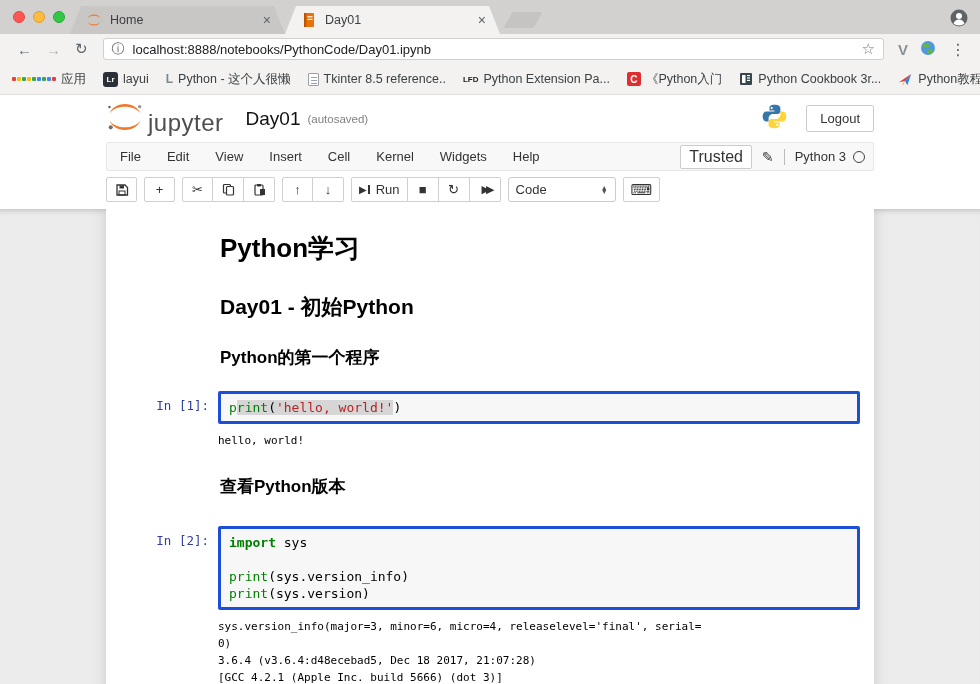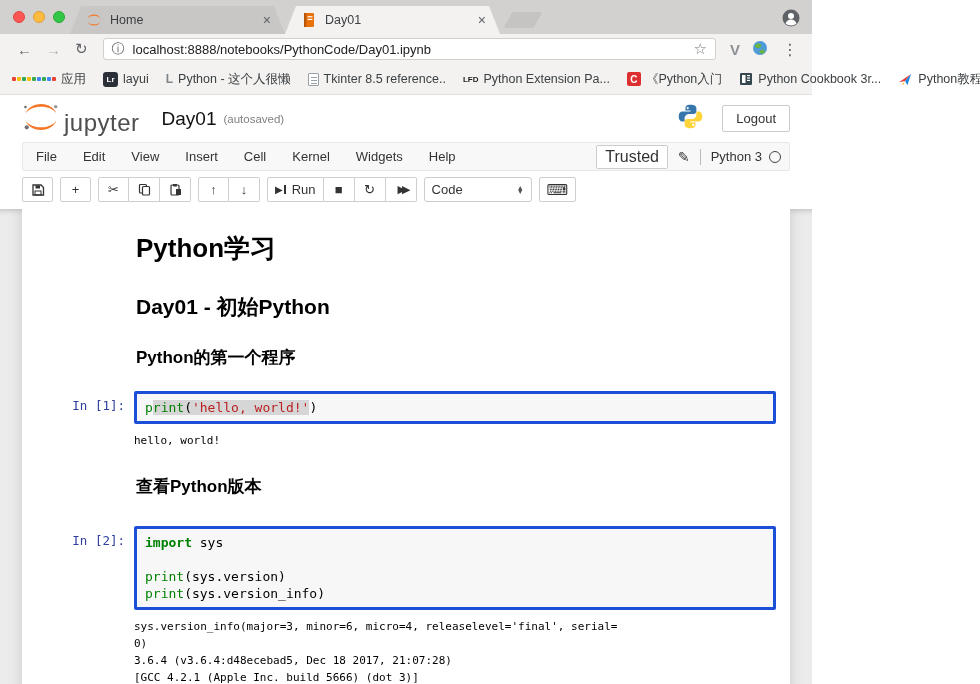--- a/index.html
+++ b/index.html
@@ -1,18 +1,18 @@
 <!DOCTYPE html>
 <html><head>
 <meta charset="utf-8">
 <style>
   * { box-sizing: border-box; margin: 0; padding: 0; }
   html,body { width: 980px; height: 684px; overflow: hidden; }
   body { font-family: "Liberation Sans", "DejaVu Sans", sans-serif; background: #fff; color: #333; }
-  .window { width: 812px; height: 684px; display: flex; flex-direction: column; }
+  .window { width: 980px; height: 684px; display: flex; flex-direction: column; }
 
   
   .tabbar { height: 34px; background: #d3d1cf; display: flex; align-items: flex-end; flex: none; position: relative; }
   .lights { display: flex; gap: 8px; align-items: center; position: absolute; left: 13px; top: 11px; }
   .light { width: 12px; height: 12px; border-radius: 50%; }
   .light.red { background: #fc5753; border: 1px solid #df4744; }
   .light.yellow { background: #fdbc40; border: 1px solid #de9f34; }
   .light.green { background: #33c748; border: 1px solid #27aa35; }
   .tab { height: 28px; width: 215px; display: flex; align-items: center; padding: 0 12px 0 16px; font-size: 12.5px; color: #3c4043;
          clip-path: polygon(11px 0, calc(100% - 11px) 0, 100% 100%, 0 100%); }
@@ -374,22 +374,22 @@
       <div class="mdcell" style="margin-top:18px">
         <h3>查看Python版本</h3>
       </div>
 
       <div class="cellrow" style="margin-top:28px">
         <div class="prompt">In [2]:</div>
         <div class="cellmain">
           <div class="input-area">
             <div class="line"><span class="kw">import</span><span> sys</span></div>
             <div class="line"></div>
+            <div class="line"><span class="fn">print</span><span>(sys.version_info)</span></div>
             <div class="line"><span class="fn">print</span><span>(sys.version)</span></div>
-            <div class="line"><span class="fn">print</span><span>(sys.version_info)</span></div>
           </div>
           <div class="output-area">
             <div class="line">sys.version_info(major=3, minor=6, micro=4, releaselevel='final', serial=</div>
             <div class="line">0)</div>
             <div class="line">3.6.4 (v3.6.4:d48ecebad5, Dec 18 2017, 21:07:28)</div>
             <div class="line">[GCC 4.2.1 (Apple Inc. build 5666) (dot 3)]</div>
           </div>
         </div>
       </div>
 

